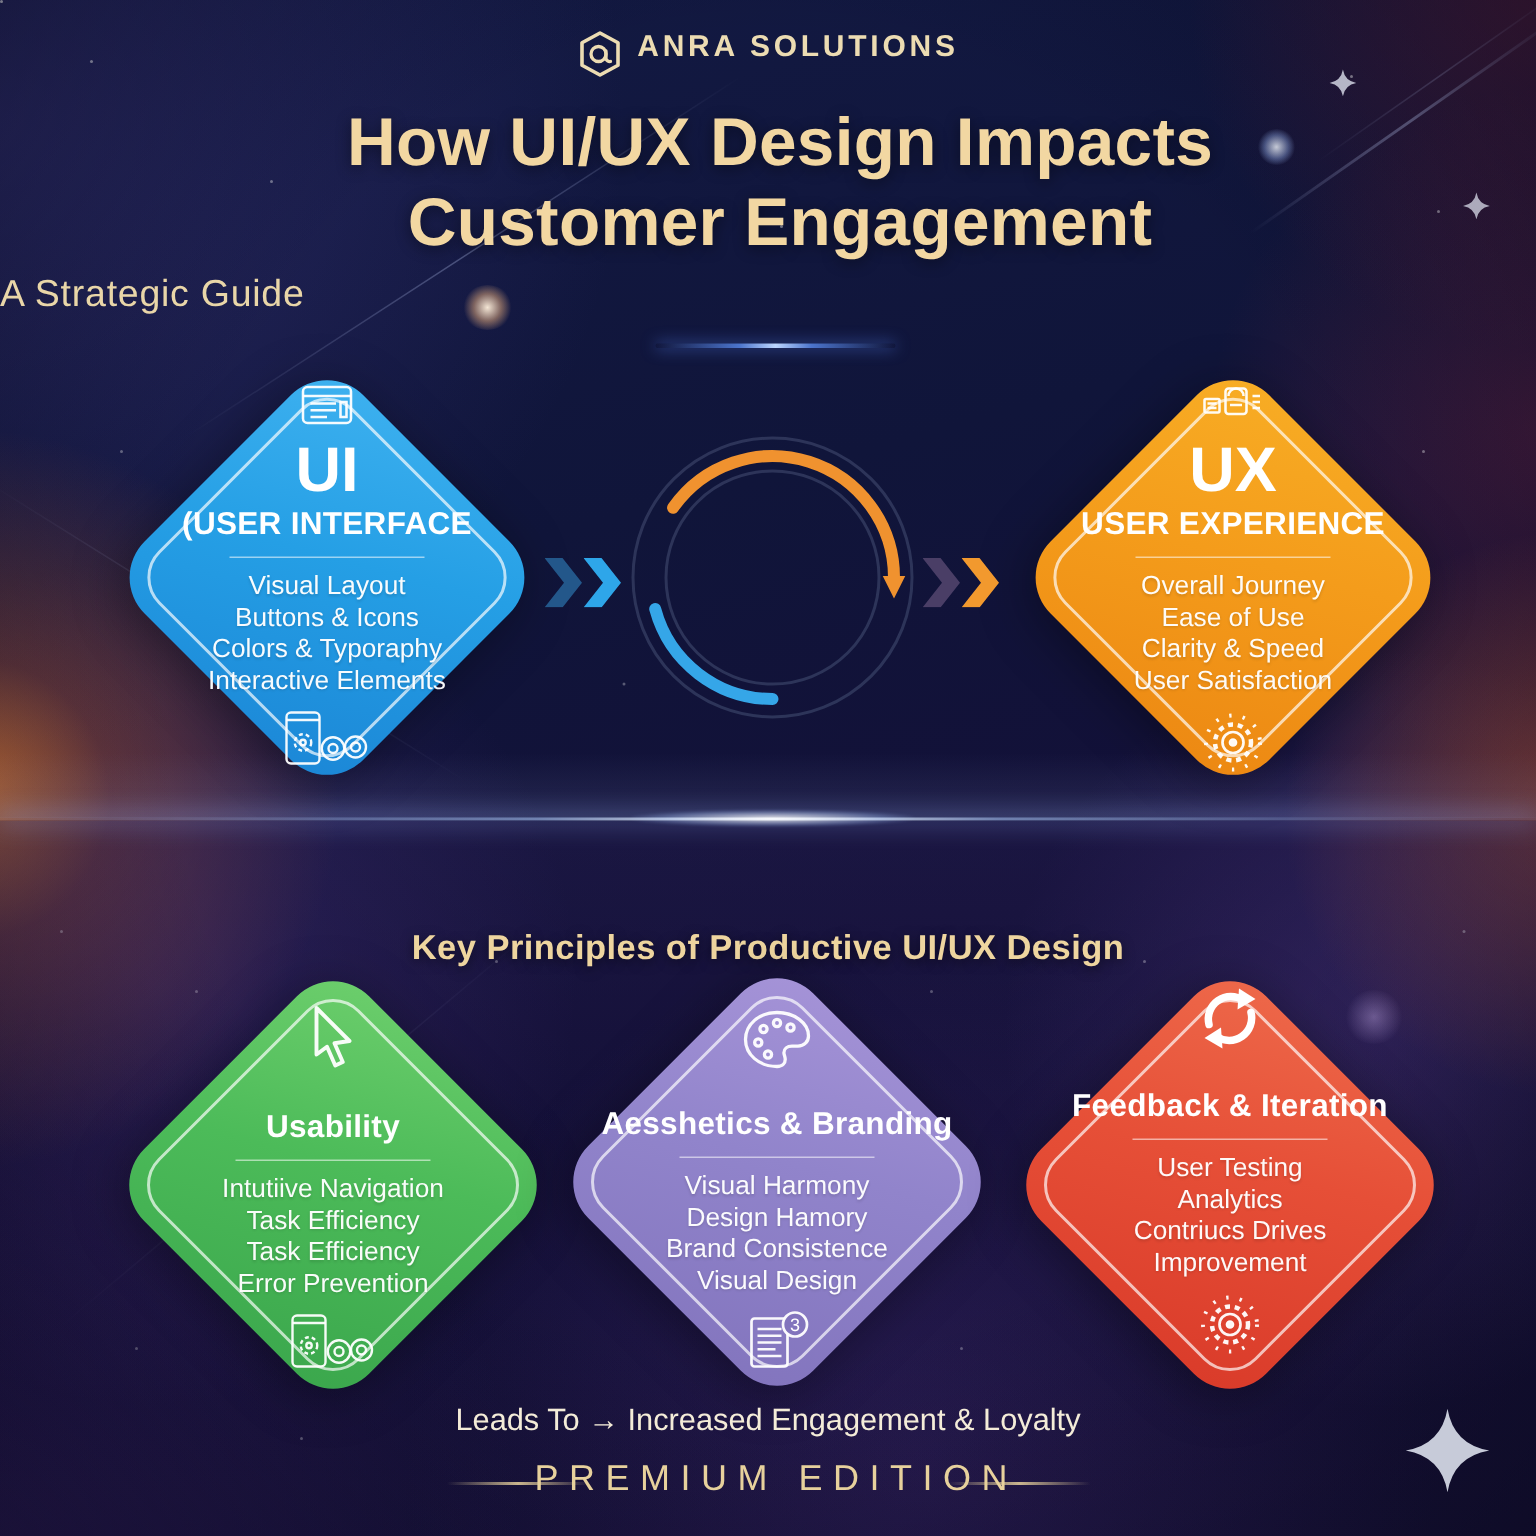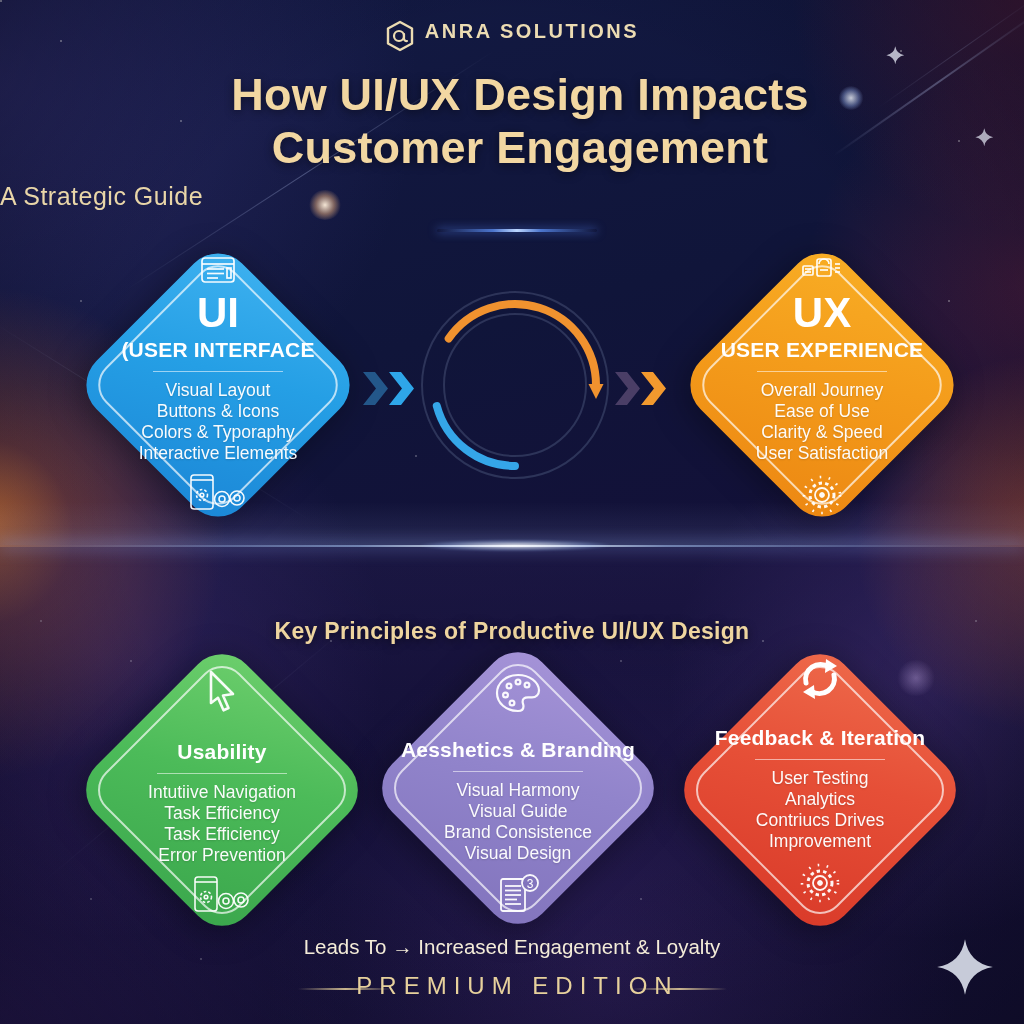--- a/index.html
+++ b/index.html
@@ -299,21 +299,21 @@
         <circle cx="15" cy="14" r="2.4"></circle>
         <circle cx="24" cy="10" r="2.4"></circle>
         <circle cx="33" cy="13" r="2.4"></circle>
         <circle cx="11.5" cy="23" r="2.4"></circle>
         <circle cx="18" cy="31" r="2.4"></circle>
       </svg>
     </span>
     <div class="card-title p-title">Aesshetics &amp; Branding</div>
     <div class="card-rule"></div>
     <div class="card-item">Visual Harmony</div>
-    <div class="card-item">Visual Guide</div>
+    <div class="card-item">Design Hamory</div>
     <div class="card-item">Brand Consistence</div>
     <div class="card-item">Visual Design</div>
     <span class="icon-bottom">
       <svg width="46" height="44" viewBox="0 0 46 44" fill="none" stroke="rgba(255,255,255,.95)" stroke-width="1.8">
         <rect x="6" y="6" width="24" height="32" rx="2"></rect>
         <line x1="10" y1="13" x2="26" y2="13"></line>
         <line x1="10" y1="17.5" x2="26" y2="17.5"></line>
         <line x1="10" y1="22" x2="26" y2="22"></line>
         <line x1="10" y1="26.5" x2="22" y2="26.5"></line>
         <line x1="10" y1="31" x2="26" y2="31"></line>

